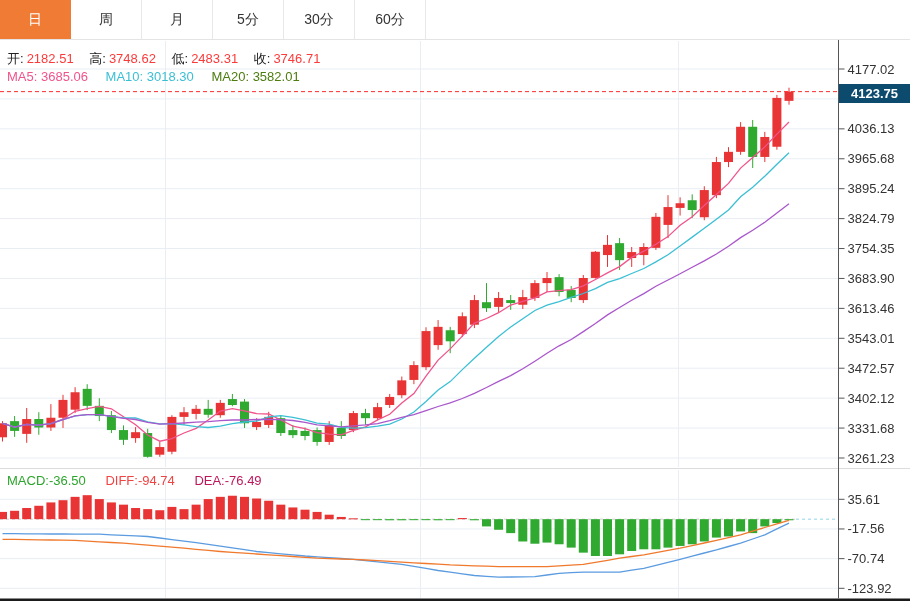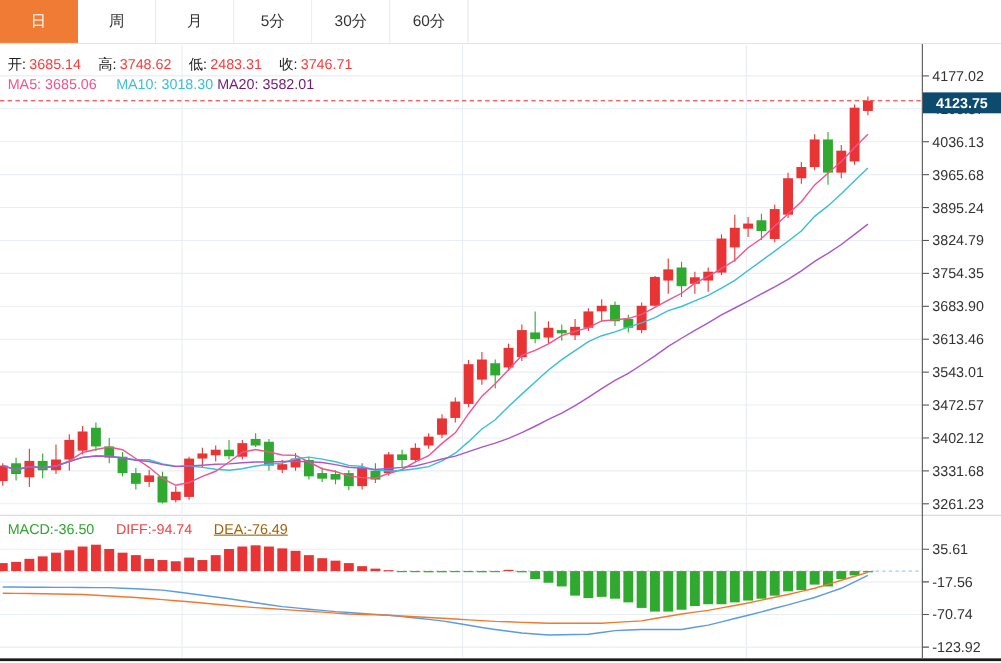--- a/index.html
+++ b/index.html
@@ -13,24 +13,24 @@
   .tab.active{background:#ef7b35;color:#fff;border-right:1px solid #ef7b35;}
   .overlay{position:absolute;z-index:3;white-space:nowrap;font-size:13px;}
   .row1{left:7px;top:50px;}
   .row2{left:7px;top:69px;}
   .rowm{left:7px;top:473px;}
   .lab{color:#222;margin-left:12px;}
   .lab:first-child{margin-left:0;}
   .val{color:#fb3b3b;margin-left:3px;}
   .ma5{color:#f0548c;margin-left:0;}
   .ma10{color:#3bbfd4;margin-left:14px;}
-  .ma20{color:#701a75;}
+  .ma20{color:#4d7c0f;margin-left:14px;}
   .mmacd{color:#2ca52c;margin-left:0;}
   .mdiff{color:#ef4444;margin-left:16px;}
-  .mdea{color:#a16207;margin-left:16px;text-decoration:underline;}
+  .mdea{color:#be185d;margin-left:16px;}
   .price-tag{position:absolute;left:839px;top:84px;width:71px;height:19px;z-index:4;
              color:#fff;font-size:13px;font-weight:bold;text-align:center;line-height:19px;}
 </style>
 </head>
 <body>
 
 <div id="app">
   <svg id="chart" width="910" height="603">
       <line x1="0" y1="69" x2="838.5" y2="69" stroke="#e9eef4" stroke-width="1"></line>
       <line x1="0" y1="98.92503739940409" x2="838.5" y2="98.92503739940409" stroke="#e9eef4" stroke-width="1"></line>
@@ -306,21 +306,21 @@
   <div class="tabbar">
     <div class="tab active">日</div>
     <div class="tab">周</div>
     <div class="tab">月</div>
     <div class="tab">5分</div>
     <div class="tab">30分</div>
     <div class="tab">60分</div>
   </div>
 
   <div class="overlay row1">
-    <span class="lab">开:</span><span class="val">3685.14</span>
+    <span class="lab">开:</span><span class="val">2182.51</span>
     <span class="lab">高:</span><span class="val">3748.62</span>
     <span class="lab">低:</span><span class="val">2483.31</span>
     <span class="lab">收:</span><span class="val">3746.71</span>
   </div>
 
   <div class="overlay row2">
     <span class="ma5"><span>MA5:</span> <span>3685.06</span></span>
     <span class="ma10"><span>MA10:</span> <span>3018.30</span></span>
     <span class="ma20"><span>MA20:</span> <span>3582.01</span></span>
   </div>

